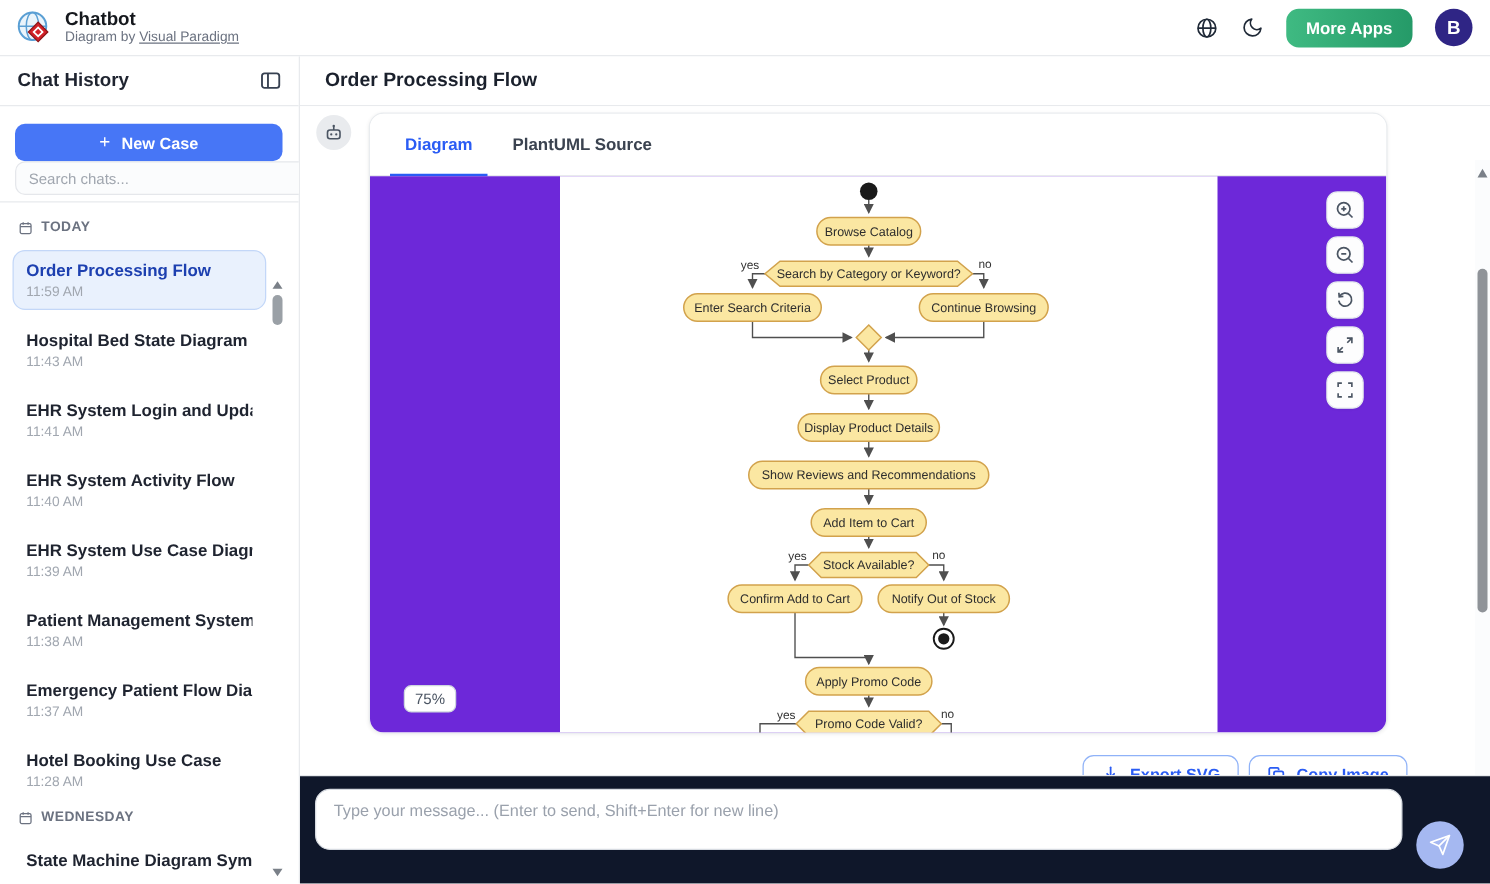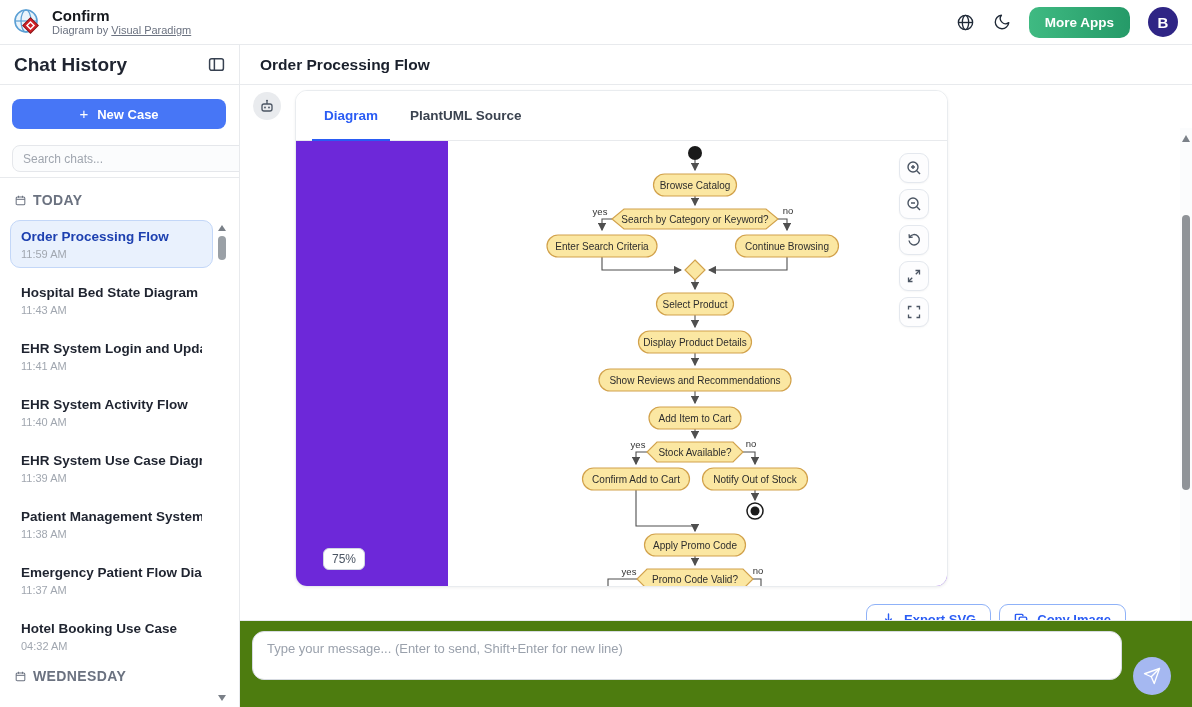--- a/index.html
+++ b/index.html
@@ -24,32 +24,32 @@
     font-size:15px; font-weight:700; display:flex; align-items:center; justify-content:center; cursor:pointer; }
 
   
   .body { position:absolute; top:45px; left:0; right:0; bottom:0; display:flex; }
 
   
   .sidebar { width:240px; flex-shrink:0; border-right:1px solid #e8eaed; position:relative;
     background:#fff; overflow:hidden; }
   .sb-head { height:40px; display:flex; align-items:center; justify-content:space-between;
     padding:0 14px; border-bottom:1px solid #e8eaed; }
-  .sb-title { font-size:19px; font-weight:700; color:#1f2430; }
+  .sb-title { font-size:15px; font-weight:700; color:#1f2430; }
   .new-chat { margin:14px 12px 0; height:30px; width:214px; background:#4776f6; border:none;
     border-radius:8px; color:#fff; font-size:13px; font-weight:600; display:flex; align-items:center;
     justify-content:center; gap:9px; cursor:pointer; font-family:inherit; }
   .new-chat .plus { font-size:15px; font-weight:400; margin-top:-1px; }
-  .sb-search { margin:16px 12px 0; width:252px; height:27px; background:#fbfcfd;
+  .sb-search { margin:0 12px 0; width:252px; height:27px; background:#fbfcfd;
     border:1px solid #e5e7eb; border-radius:8px; padding:0 10px; font-size:12px; color:#374151;
     font-family:inherit; outline:none; }
   .sb-search::placeholder { color:#a0a6af; }
   .sb-divider { margin-top:5px; border-bottom:1px solid #e8eaed; }
   .chat-list { padding:8px 26px 0 10px; }
-  .section-label { display:flex; align-items:center; gap:7px; color:#6b7280; font-size:14px;
+  .section-label { display:flex; align-items:center; gap:7px; color:#6b7280; font-size:11px;
     font-weight:700; letter-spacing:.4px; margin:6px 0 12px 5px; }
   .chat-item { padding:7px 10px 6px; border-radius:10px; margin-bottom:8px;
     border:1px solid transparent; cursor:pointer; }
   .chat-item .t { font-size:13.5px; font-weight:600; color:#1f2430; line-height:17px;
     white-space:nowrap; overflow:hidden; }
   .chat-item .ts { font-size:11px; color:#a1a7b0; margin-top:3px; line-height:13px; }
   .chat-item.selected { background:#e9f1fd; border-color:#c3d7f8; }
   .chat-item.selected .t { color:#1d40b0; }
 
   .sb-scroll { position:absolute; top:131px; bottom:0; right:12px; width:10px; }
@@ -63,21 +63,21 @@
   
   .main { flex:1; position:relative; background:#fff; }
   .page-titlebar { height:40px; display:flex; align-items:center; padding:0 20px;
     border-bottom:1px solid #e8eaed; background:#fff; }
   .page-title { font-size:15.5px; font-weight:600; color:#1a202c; }
   .content { position:absolute; top:40px; left:0; right:0; bottom:0; background:#fff; overflow:hidden; }
 
   .bot-avatar { position:absolute; left:13px; top:7px; width:28px; height:28px; border-radius:50%;
     background:#e9ebee; display:flex; align-items:center; justify-content:center; }
 
-  .card { position:absolute; left:55px; top:5px; width:653px; height:497px; background:#fff;
+  .card { position:absolute; left:55px; top:5px; width:815px; height:497px; background:#fff;
     border:1px solid #e9ecef; border-radius:12px; box-shadow:0 1px 3px rgba(0,0,0,.06); overflow:hidden; }
   .tabs { height:50px; border-bottom:1px solid #e8eaed; display:flex; align-items:stretch;
     padding:0 16px; gap:8px; background:#fff; }
   .tab { padding:0 12px; display:flex; align-items:center; font-size:13.5px; font-weight:600;
     color:#3b4350; position:relative; cursor:pointer; }
   .tab.active { color:#2a5cf4; }
   .tab.active::after { content:""; position:absolute; left:0; right:0; bottom:-1px; height:2px;
     background:#2a5cf4; }
 
   .viewer { position:absolute; top:50px; left:0; right:0; bottom:0; background:#6d28d9; }
@@ -96,21 +96,21 @@
     cursor:pointer; font-family:inherit; }
 
   .main-scrollbar { position:absolute; right:0; top:43px; height:530px; width:12px; background:#fbfcfd; }
   .msb-up { width:0; height:0; border-left:4px solid transparent; border-right:4px solid transparent;
     border-bottom:7px solid #7a8088; position:absolute; top:7px; left:2px; }
   .msb-down { width:0; height:0; border-left:4px solid transparent; border-right:4px solid transparent;
     border-top:7px solid #7a8088; position:absolute; top:515px; left:2px; }
   .msb-thumb { position:absolute; top:87px; left:2px; width:8px; height:275px; background:#8f9398;
     border-radius:4px; }
 
-  .composer { position:absolute; left:0; right:0; bottom:0; height:87px; background:#4d7c0f;
+  .composer { position:absolute; left:0; right:0; bottom:0; height:87px; background:#0f172a;
     border-top:1px solid #e8eaed; z-index:5; }
   .msg-input { position:absolute; left:12px; top:10px; width:870px; height:49px; border:1px solid #d7dbe1;
     border-radius:12px; padding:9px 14px; font-size:13px; color:#333; font-family:inherit; resize:none;
     outline:none; }
   .msg-input::placeholder { color:#9aa1ac; }
   .send-btn { position:absolute; left:893px; top:36px; width:38px; height:38px; border-radius:50%;
     background:#a5b8f1; border:none; display:flex; align-items:center; justify-content:center; cursor:pointer; }
 
   
   .dg-node-text { font-size:10px; fill:#2d2d2d; text-anchor:middle; }
@@ -126,21 +126,21 @@
       <svg width="30" height="30" viewBox="0 0 30 30">
         <circle cx="14" cy="14" r="11" fill="#eaf4fb" stroke="#5a9fd4" stroke-width="1.6"></circle>
         <ellipse cx="14" cy="14" rx="5" ry="11" fill="none" stroke="#5a9fd4" stroke-width="1.2"></ellipse>
         <line x1="3" y1="14" x2="25" y2="14" stroke="#5a9fd4" stroke-width="1.2"></line>
         <g transform="translate(18.5,18.5) rotate(45)">
           <rect x="-5.5" y="-5.5" width="11" height="11" fill="#d22027" stroke="#8c1418" stroke-width="1"></rect>
           <rect x="-2.5" y="-2.5" width="5" height="5" fill="none" stroke="#ffffff" stroke-width="1.4"></rect>
         </g>
       </svg>
       <div>
-        <div class="brand-title">Confirm</div>
+        <div class="brand-title">Chatbot</div>
         <div class="brand-sub">
           <span>Diagram by</span>
           <a>Visual Paradigm</a>
         </div>
       </div>
     </div>
     <div class="top-actions">
       <button class="icon-btn">
         <svg width="19" height="19" viewBox="0 0 24 24" fill="none" stroke="#1f2937" stroke-width="1.7">
           <circle cx="12" cy="12" r="9"></circle>
@@ -213,21 +213,21 @@
         <div class="chat-item">
           <div class="t">Patient Management System...</div>
           <div class="ts">11:38 AM</div>
         </div>
         <div class="chat-item">
           <div class="t">Emergency Patient Flow Dia...</div>
           <div class="ts">11:37 AM</div>
         </div>
         <div class="chat-item">
           <div class="t">Hotel Booking Use Case</div>
-          <div class="ts">04:32 AM</div>
+          <div class="ts">11:28 AM</div>
         </div>
 
         <div class="section-label">
           <svg width="11" height="11" viewBox="0 0 14 14" fill="none" stroke="#6b7280" stroke-width="1.3">
             <rect x="1.5" y="2.5" width="11" height="10" rx="1.5"></rect>
               <line x1="4.5" y1="1" x2="4.5" y2="3.5"></line>
               <line x1="9.5" y1="1" x2="9.5" y2="3.5"></line>
               <line x1="1.5" y1="5.5" x2="12.5" y2="5.5"></line>
           </svg>
           <span>WEDNESDAY</span>

